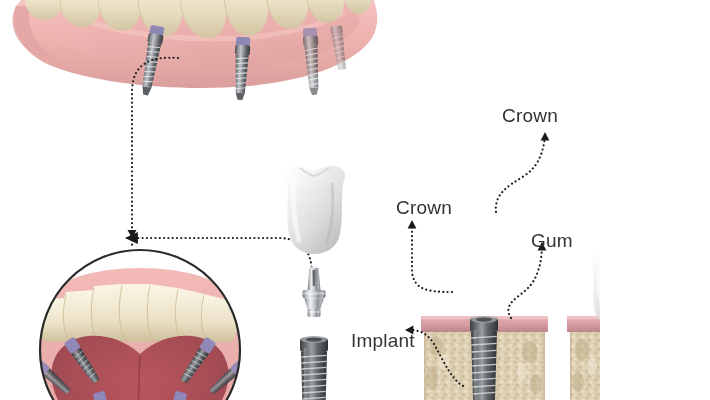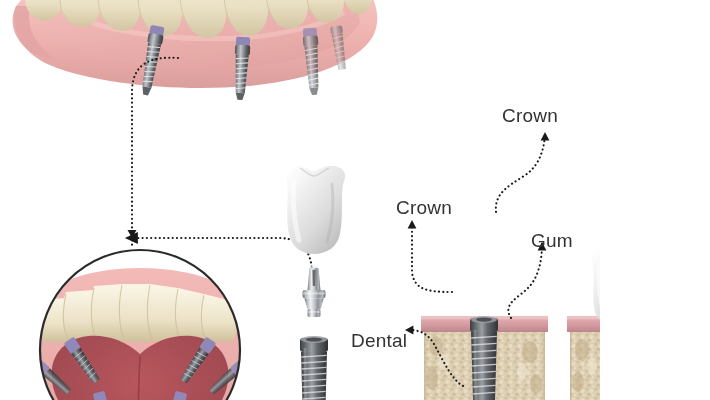--- a/index.html
+++ b/index.html
@@ -523,17 +523,16 @@
     </g>
   </svg>
 
   <div class="label" id="label-crown">Crown</div>
 
   <div class="label" id="label-post">Crown</div>
 
   <div class="label" id="label-gum">Gum</div>
 
   <div class="label" id="label-implant">
-    <div>Dental</div>
     <div>Implant</div>
   </div>
 
 </div>
 
 </body></html>

